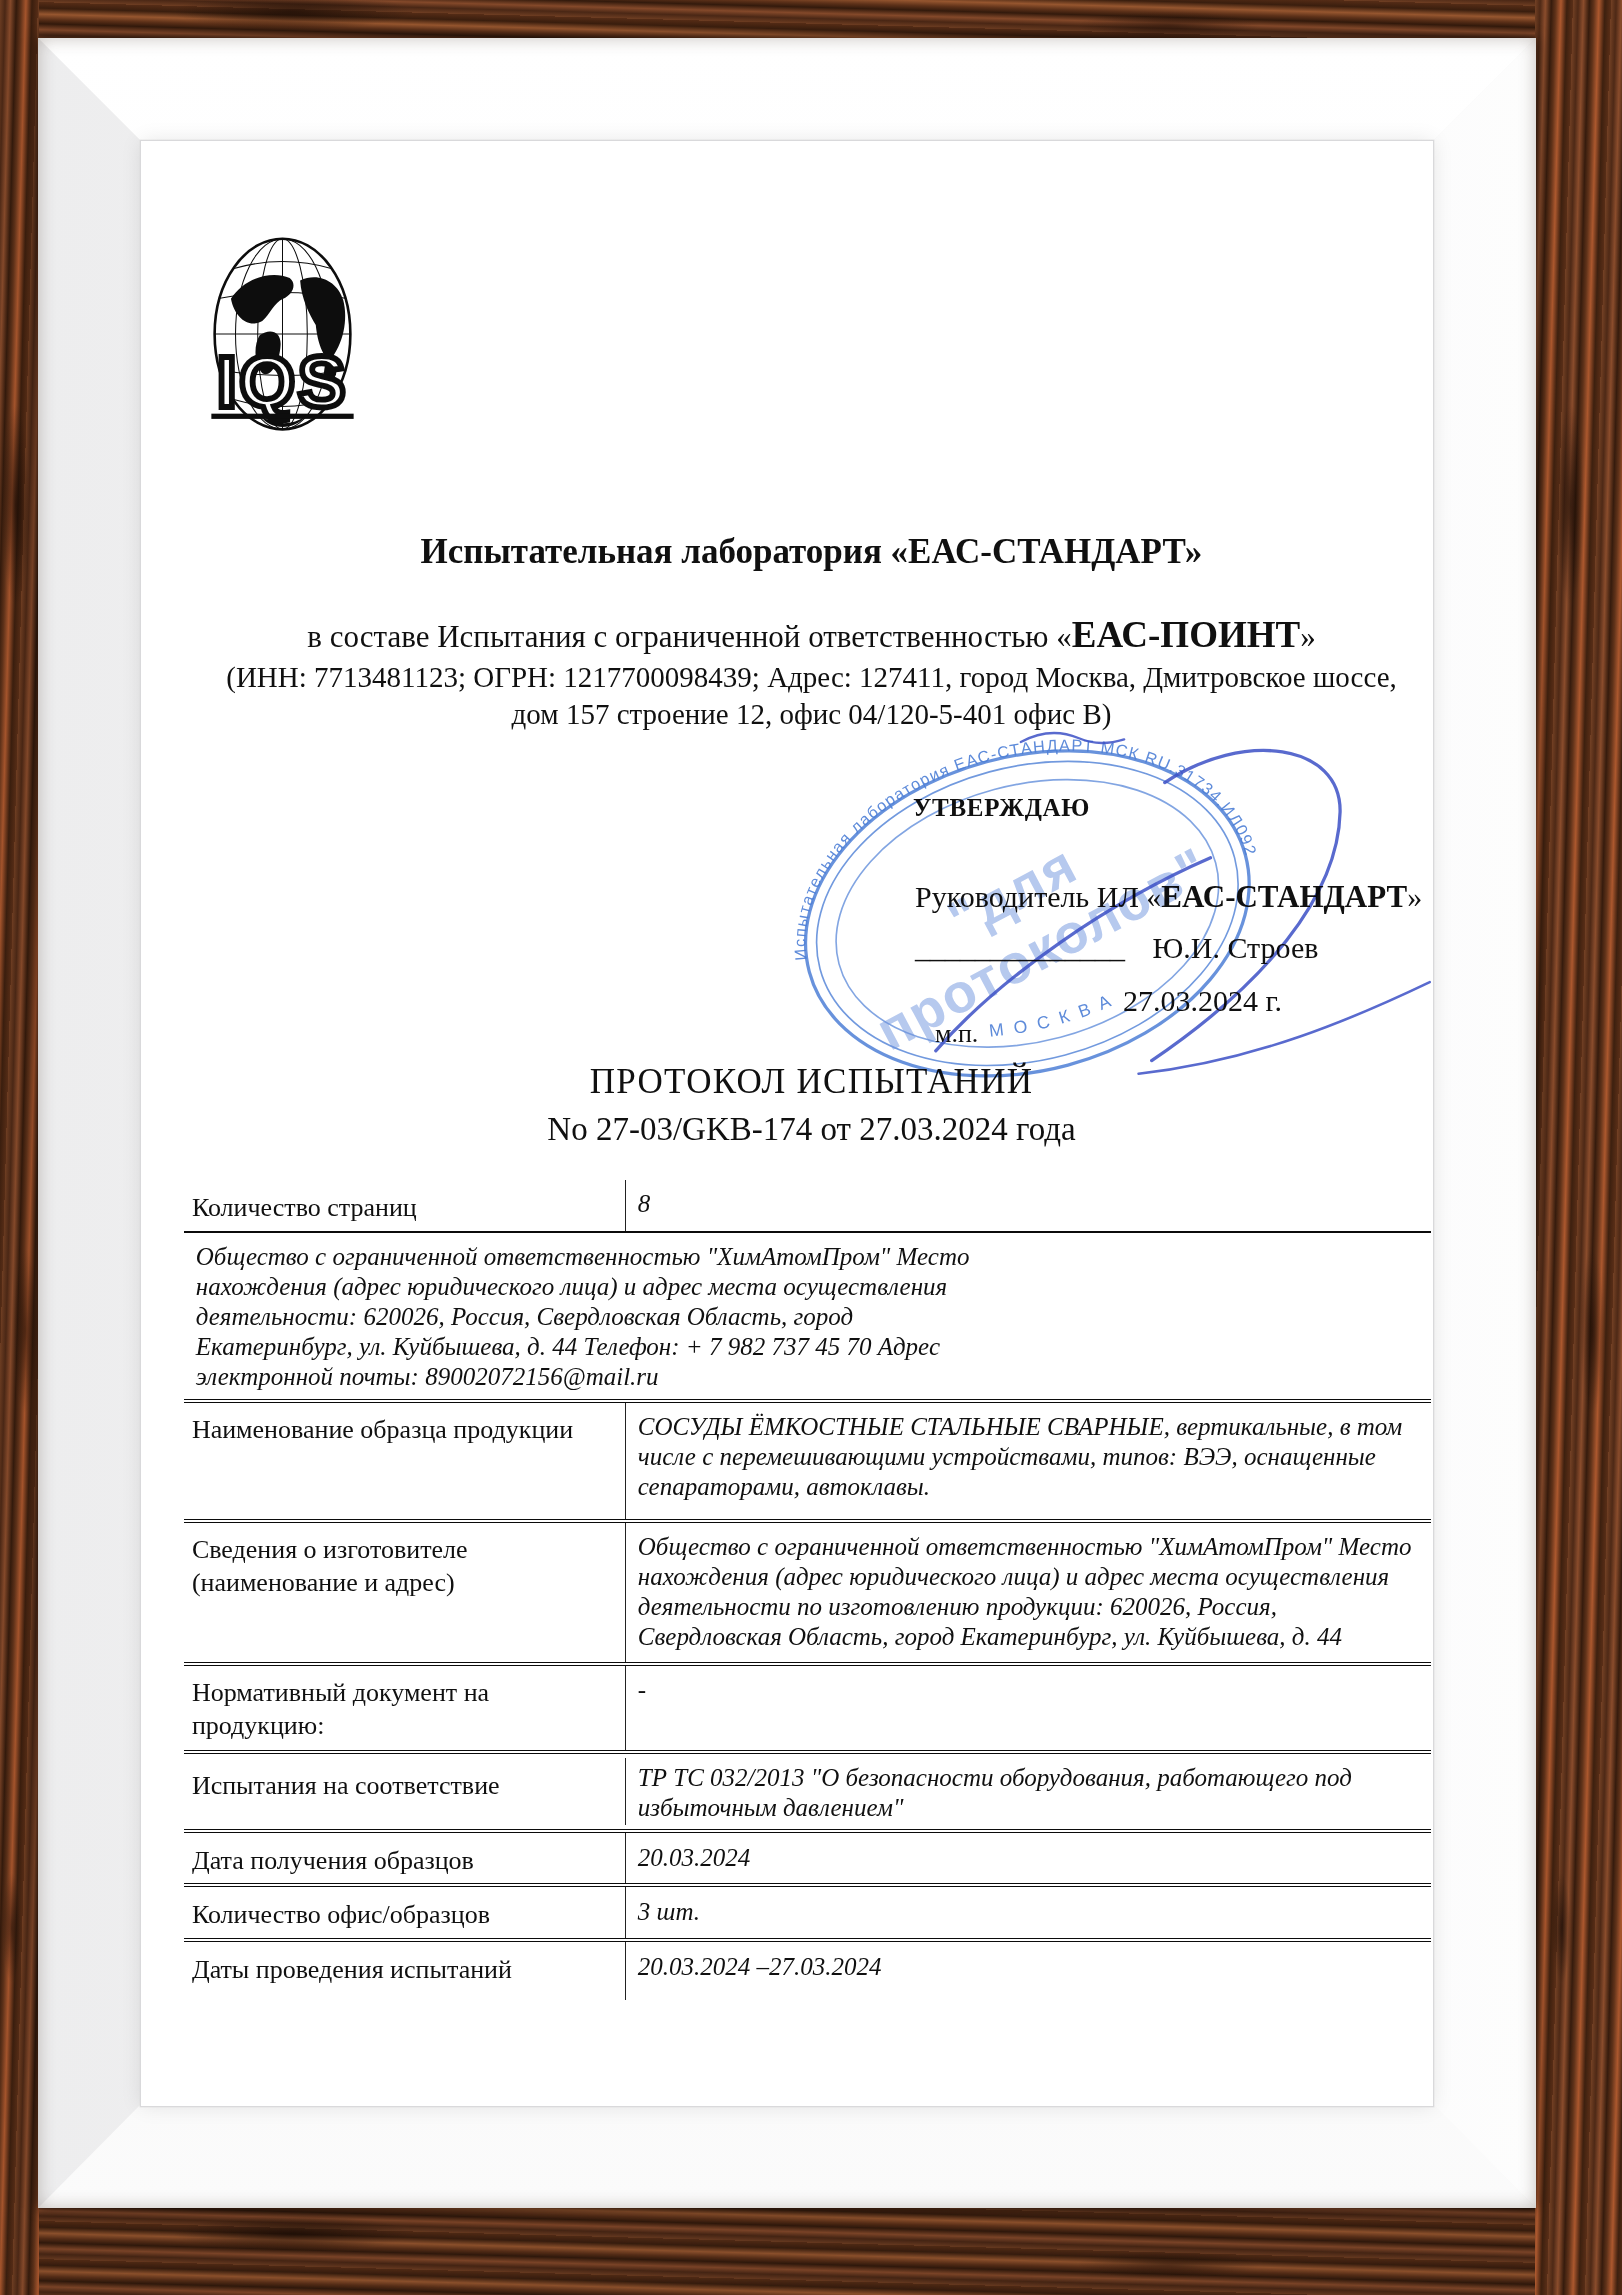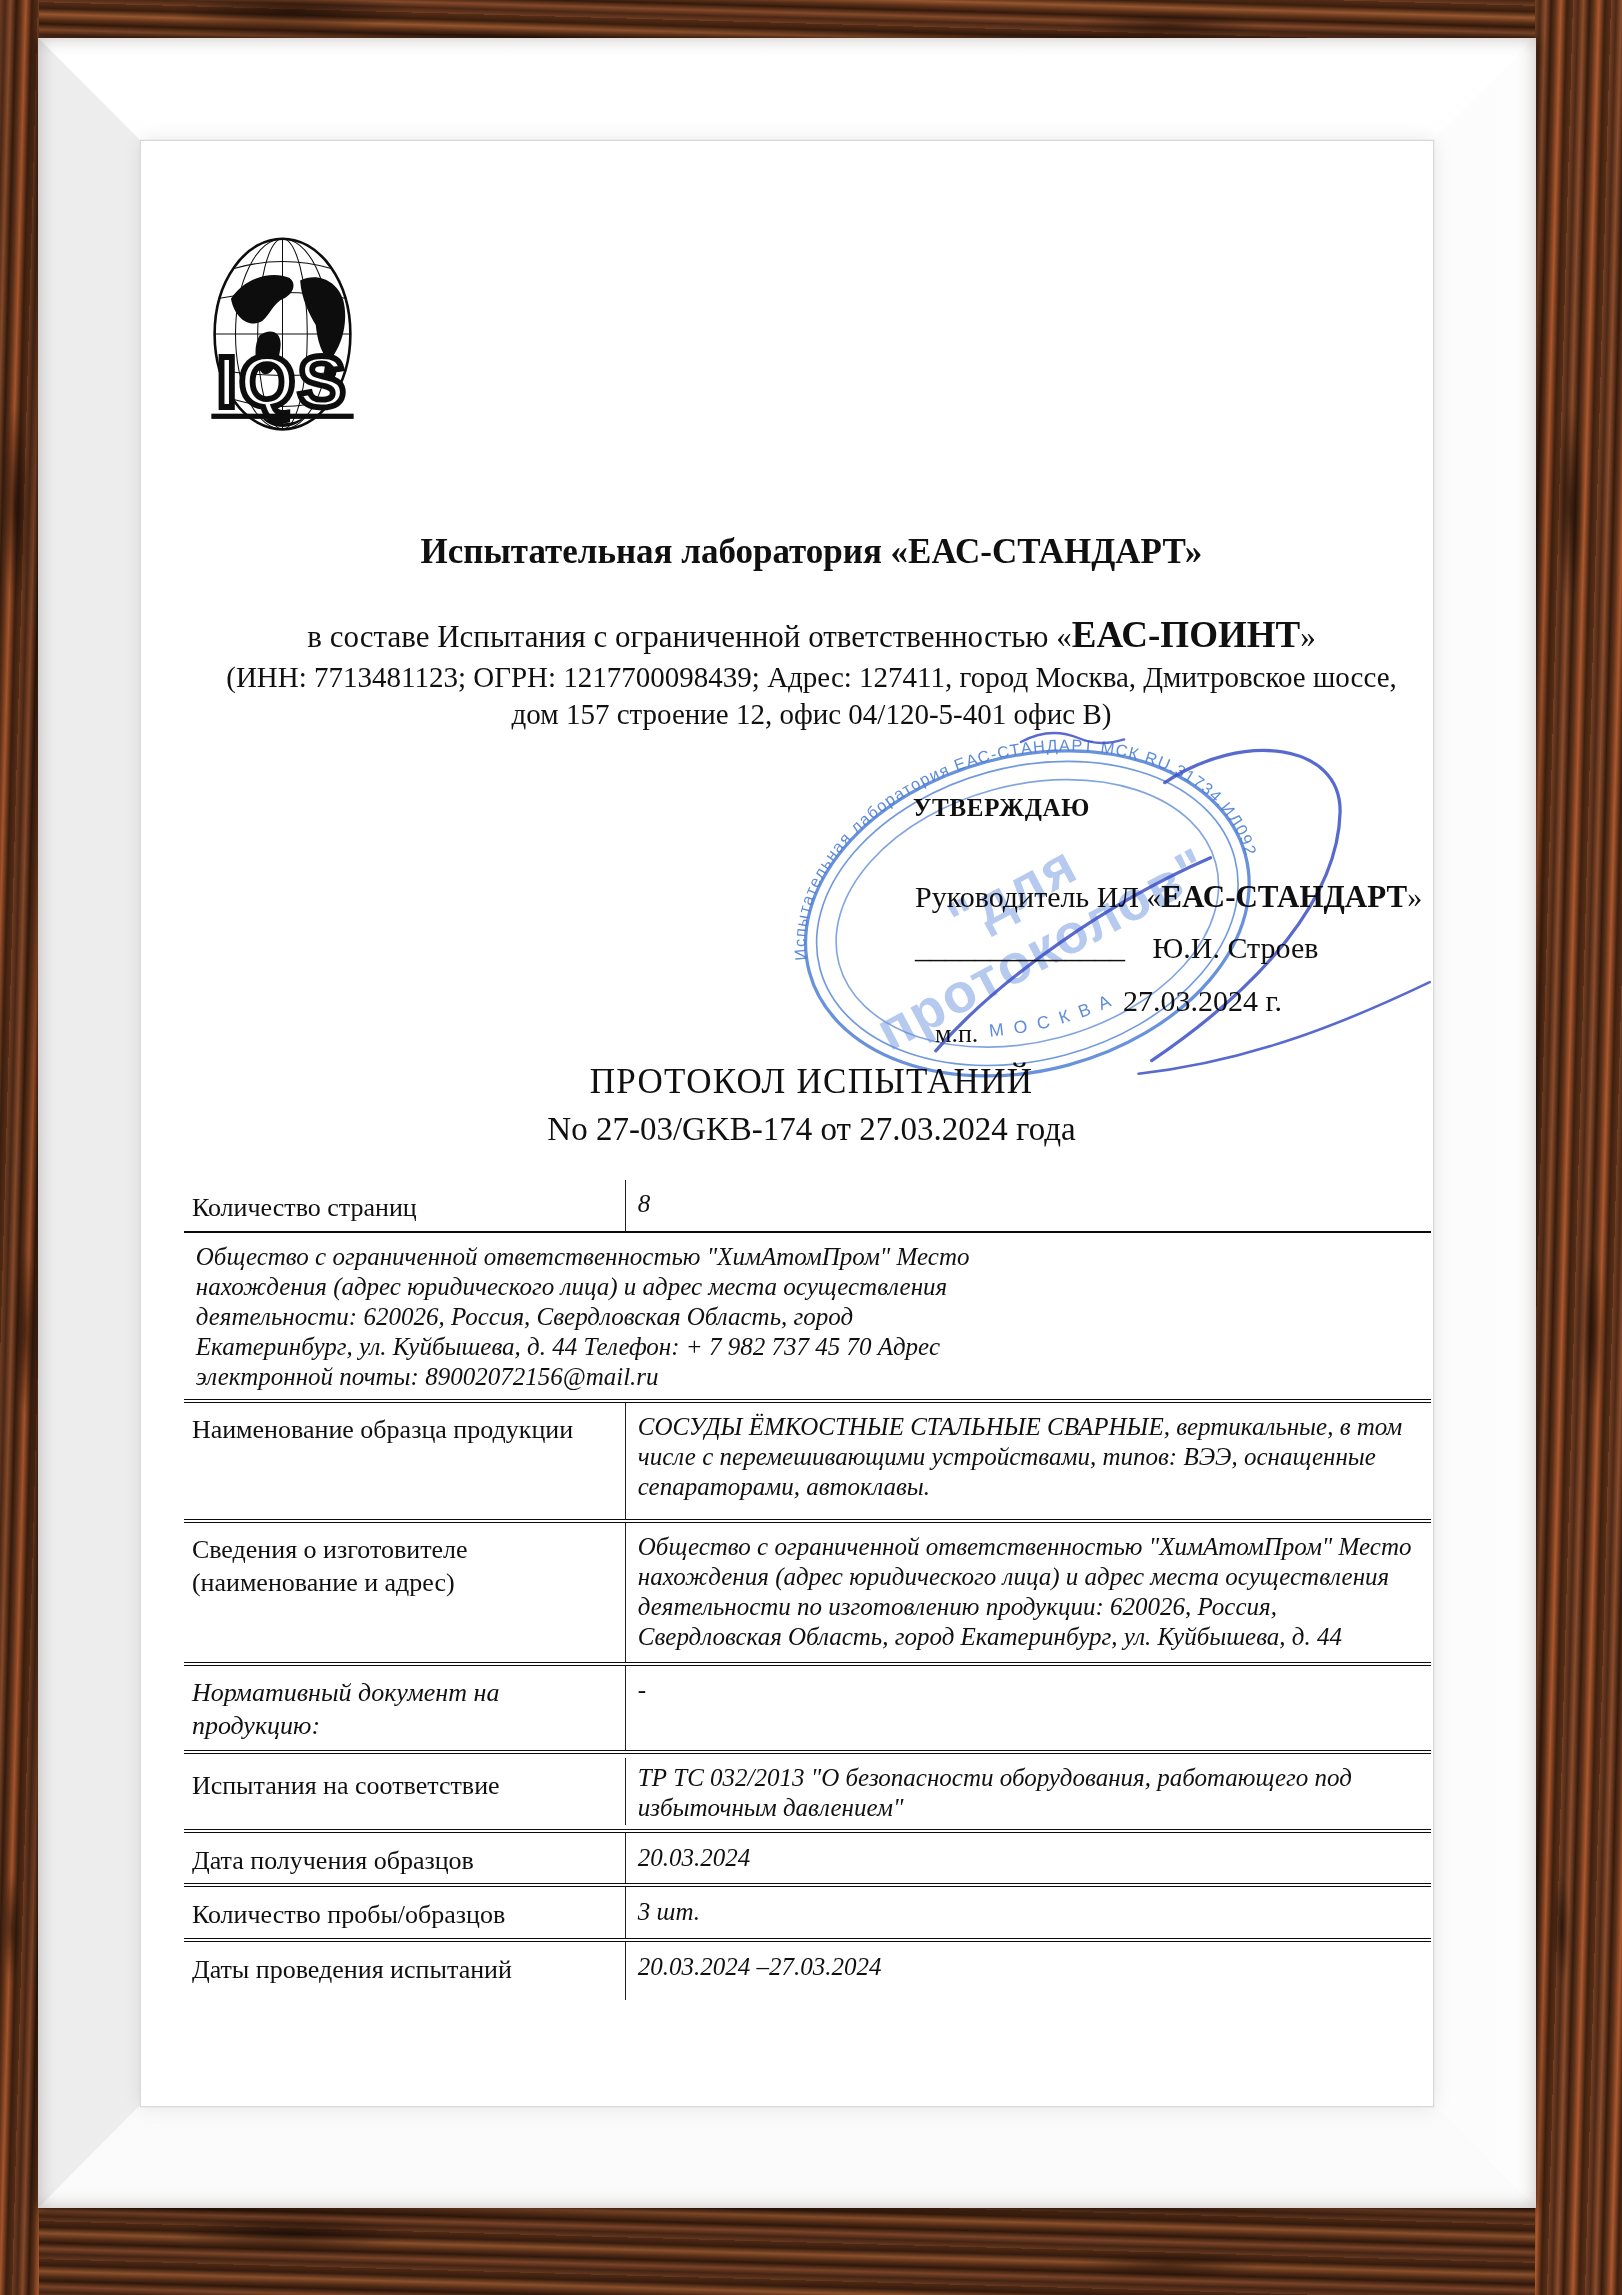--- a/index.html
+++ b/index.html
@@ -72,21 +72,21 @@
   .dtable{position:absolute;left:43px;top:1039px;width:1247px;}
   .trow{display:flex;align-items:center;}
   .trow + .trow{border-top:4.6px double #0b0b0b;}
   .trow.first-sep{border-top:2.6px solid #0b0b0b;}
   .tcell{box-sizing:border-box;}
   .tlabel{width:442px;border-right:1.3px solid #222;padding:10.5px 17px 6.5px 7.9px;
           font-size:26px;line-height:33px;}
   .tvalue{width:805px;padding:9.2px 13px 6.5px 11.8px;font-size:25px;line-height:30px;
           font-style:italic;}
   .r1{min-height:51px;} .r2{min-height:139px;} .r3{min-height:116px;} .r4{min-height:139px;}
-  .r5{min-height:84px;font-style:italic;} .r6{min-height:67px;} .r7{min-height:50px;} .r8{min-height:51px;}
+  .r5{min-height:84px;} .r6{min-height:67px;} .r7{min-height:50px;} .r8{min-height:51px;}
   .r9{min-height:58px;}
 
   
   .stamp-svg{position:absolute;left:605px;top:563px;width:687px;height:445px;
              mix-blend-mode:multiply;pointer-events:none;}
 
   .logo-svg{position:absolute;left:56px;top:94px;width:171px;height:202px;}
 </style>
 </head>
 <body>
@@ -168,21 +168,21 @@
       </div>
       <div class="trow">
         <div class="tcell tlabel r6">Испытания на соответствие</div>
         <div class="tcell tvalue r6">ТР ТС 032/2013 "О безопасности оборудования, работающего под избыточным давлением"</div>
       </div>
       <div class="trow">
         <div class="tcell tlabel r7">Дата получения образцов</div>
         <div class="tcell tvalue r7">20.03.2024</div>
       </div>
       <div class="trow">
-        <div class="tcell tlabel r8">Количество пробы/образцов</div>
+        <div class="tcell tlabel r8">Количество офис/образцов</div>
         <div class="tcell tvalue r8">3 шт.</div>
       </div>
       <div class="trow">
         <div class="tcell tlabel r9">Даты проведения испытаний</div>
         <div class="tcell tvalue r9">20.03.2024 –27.03.2024</div>
       </div>
     </div>
 
     <svg class="stamp-svg" viewBox="0 0 1050 680">
       <defs>

